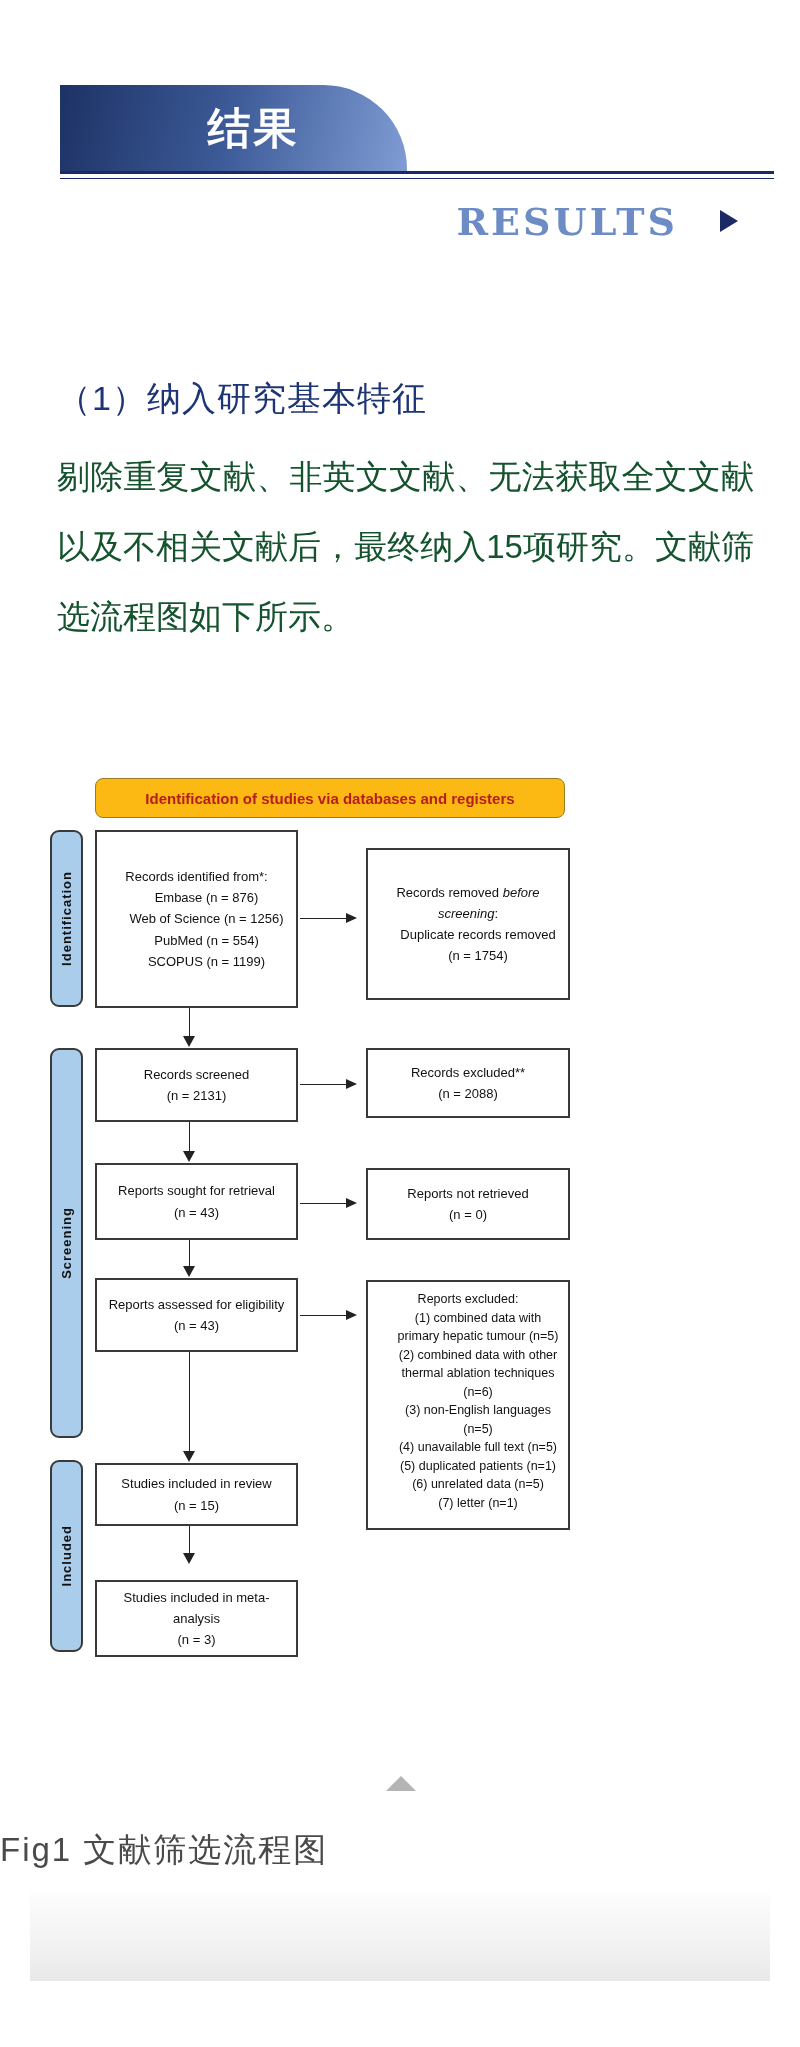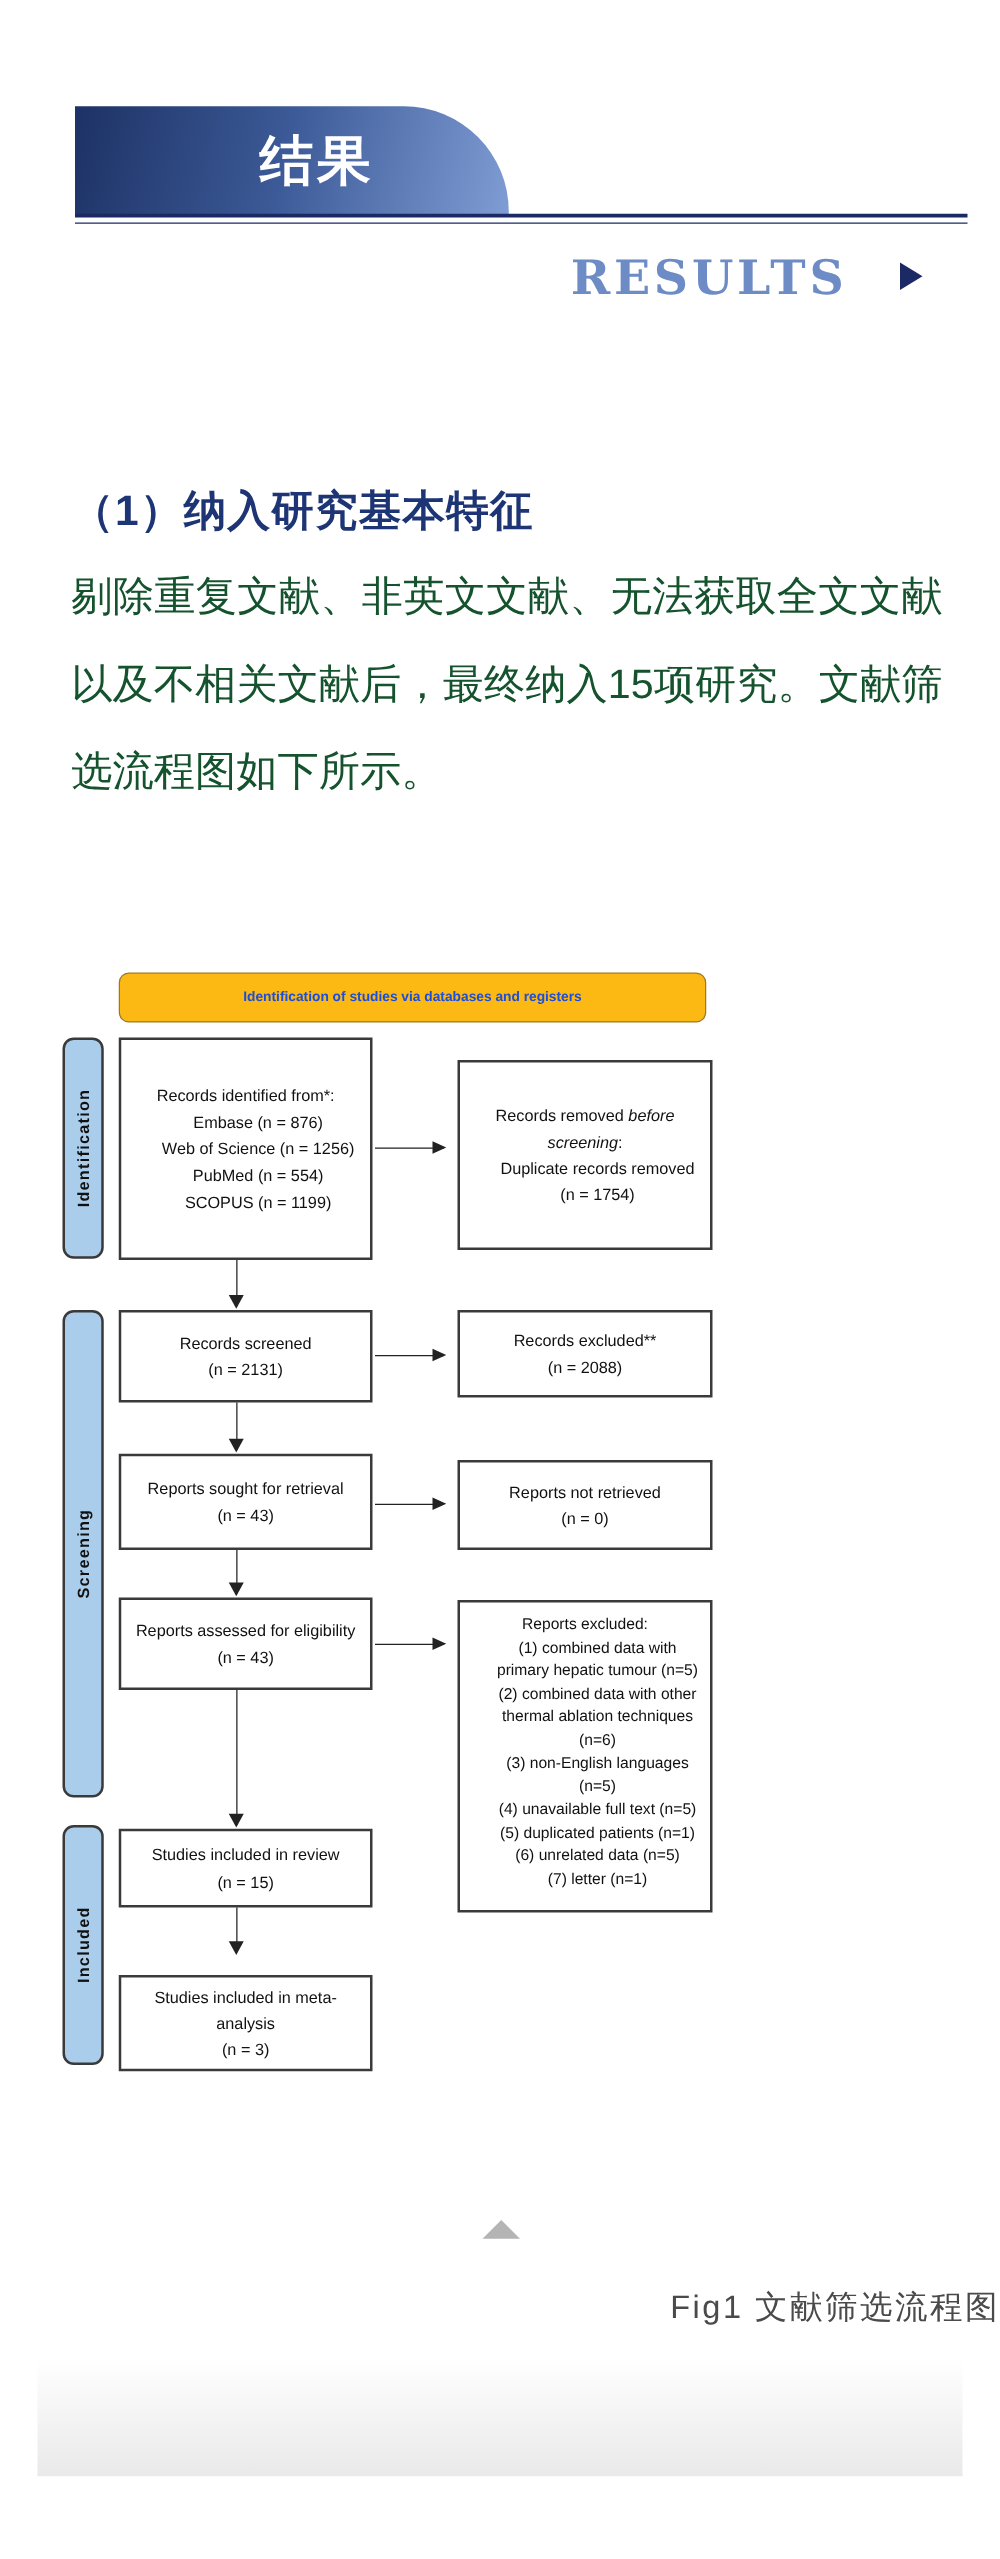--- a/index.html
+++ b/index.html
@@ -33,37 +33,37 @@
     font-size:38px; letter-spacing:3px; color:#6d8cc6;
   }
   .play-icon {
     width:0; height:0;
     border-left:18px solid #1b2a64;
     border-top:11px solid transparent; border-bottom:11px solid transparent;
   }
 
   
   .section-heading {
-    position:absolute; left:57px; top:386px;
-    font-size:34px; font-weight:bold; color:#1e3575; letter-spacing:1px;
+    position:absolute; left:57px; top:376px;
+    font-size:34px; font-weight:normal; color:#1e3575; letter-spacing:1px;
   }
   .body-paragraph {
     position:absolute; left:57px; top:442px; width:697px;
     font-size:33px; line-height:70px; color:#14532d;
     text-align:justify;
   }
 
   
   .figure { position:absolute; left:0; top:770px; width:800px; height:900px; }
 
   .diagram-title {
     position:absolute; left:95px; top:8px; width:470px; height:40px;
     background:#fcb813; border:1.5px solid #9a7b24; border-radius:8px;
     display:flex; align-items:center; justify-content:center;
-    font-size:11px; font-weight:bold; color:#1d4ed8; box-sizing:border-box;
+    font-size:15px; font-weight:bold; color:#b91c1c; box-sizing:border-box;
   }
 
   .stage {
     position:absolute; left:50px; width:33px;
     background:#aacdec; border:2px solid #3a3a3a; border-radius:9px;
     display:flex; align-items:center; justify-content:center; box-sizing:border-box;
   }
   .stage span {
     writing-mode:vertical-rl; transform:rotate(180deg);
     font-weight:bold; font-size:13px; color:#111; letter-spacing:1px; white-space:nowrap;
@@ -115,21 +115,21 @@
 
   
   .collapse-icon {
     position:absolute; left:386px; top:1776px; width:0; height:0;
     border-bottom:15px solid #b4b4b4;
     border-left:15px solid transparent; border-right:15px solid transparent;
     cursor:pointer;
   }
   .figure-caption {
     position:absolute; left:0; top:1828px; width:800px;
-    text-align:right; font-size:26px; color:#4a4a4a; letter-spacing:2px;
+    text-align:left; font-size:33px; color:#4a4a4a; letter-spacing:2px;
   }
   .bottom-fade {
     position:absolute; left:30px; top:1886px; width:740px; height:95px;
     background:linear-gradient(to bottom,#ffffff 0%,#f3f3f3 55%,#e9e9e9 100%);
   }
 </style>
 </head>
 <body>
 
 <div class="page">

